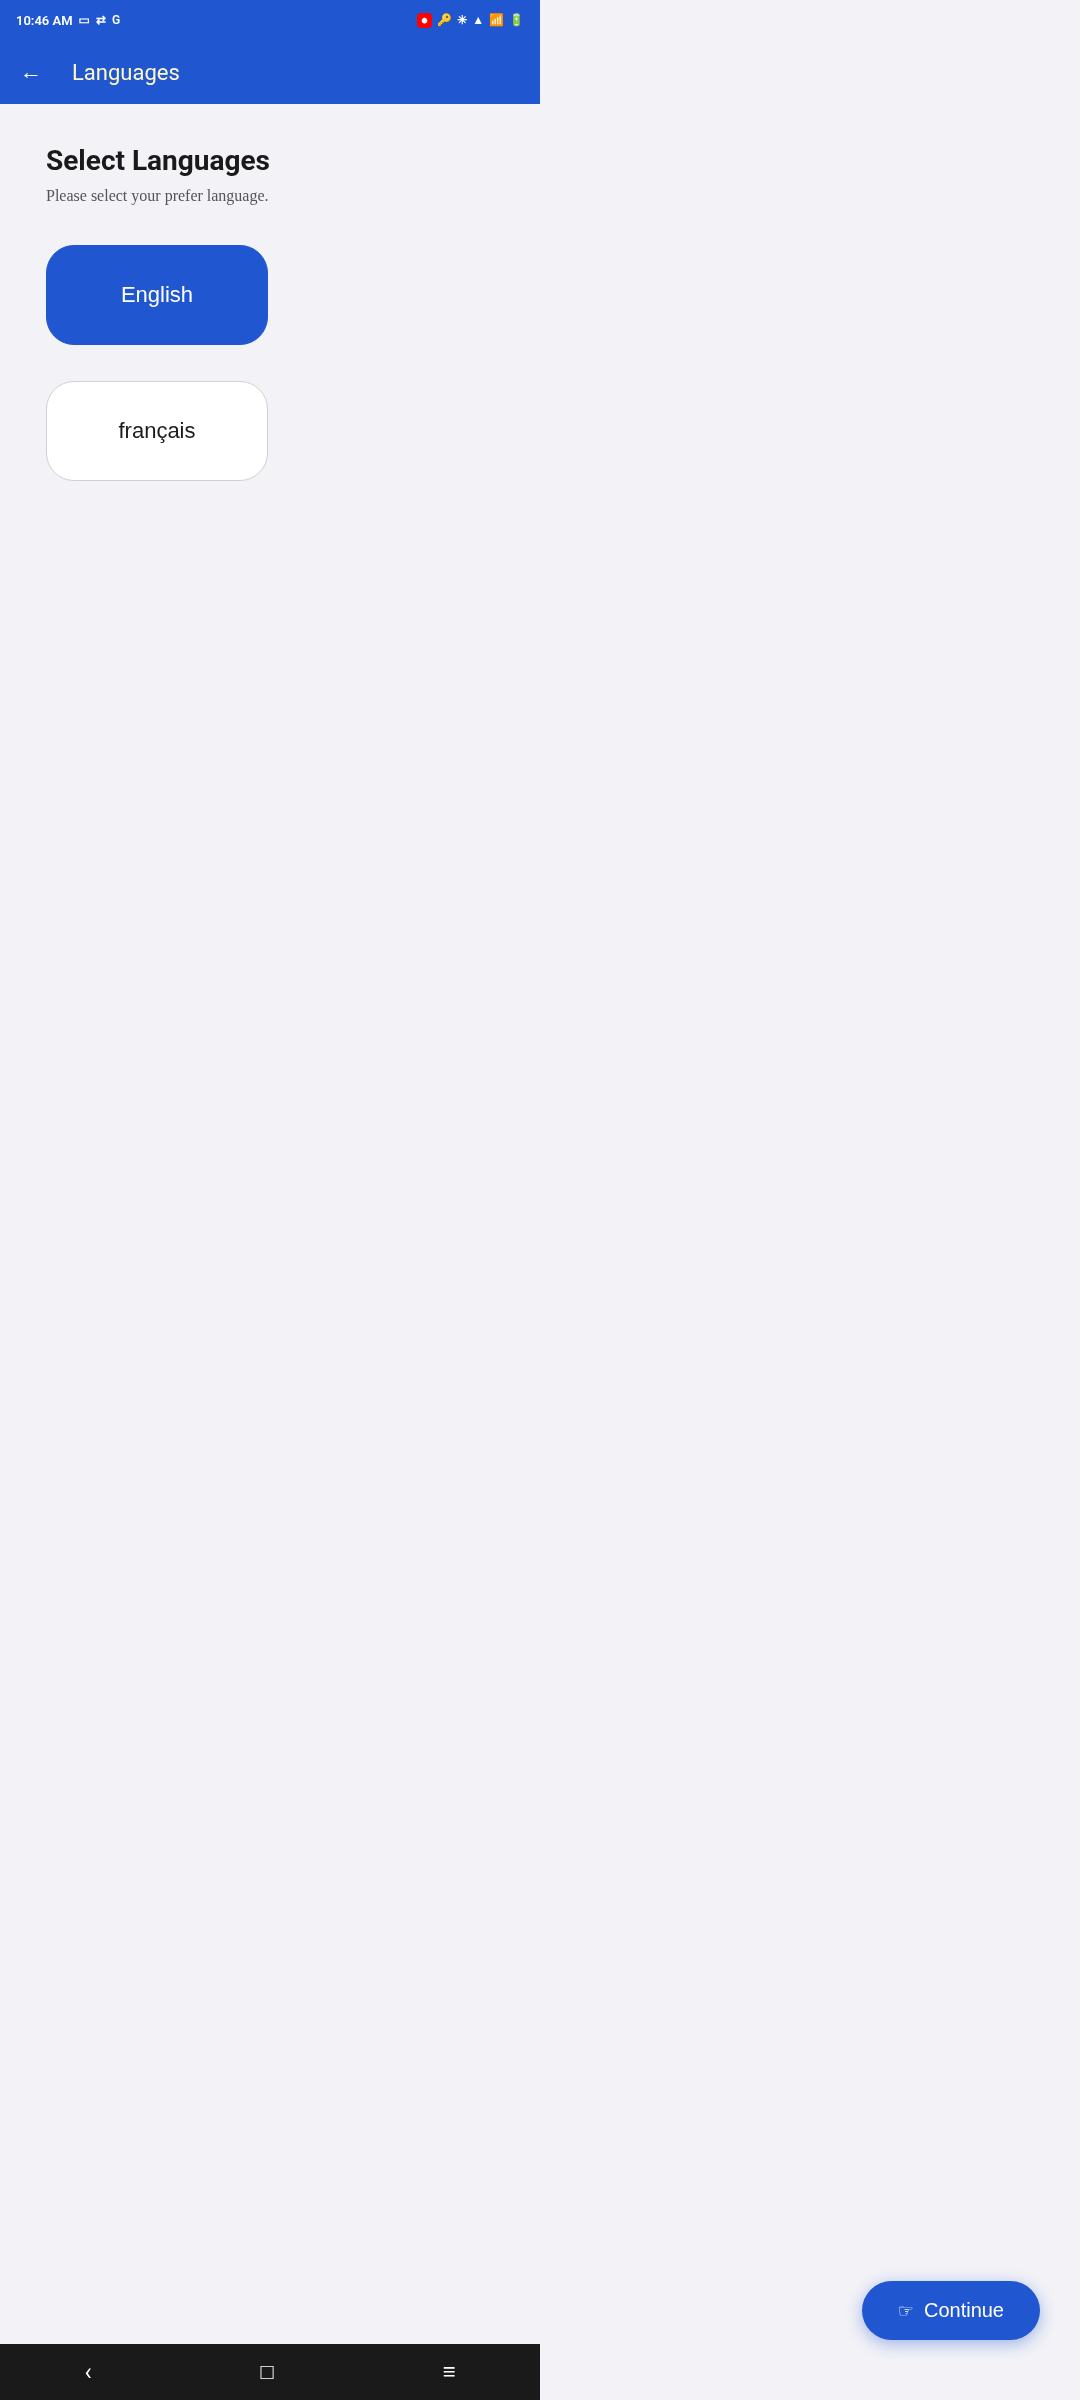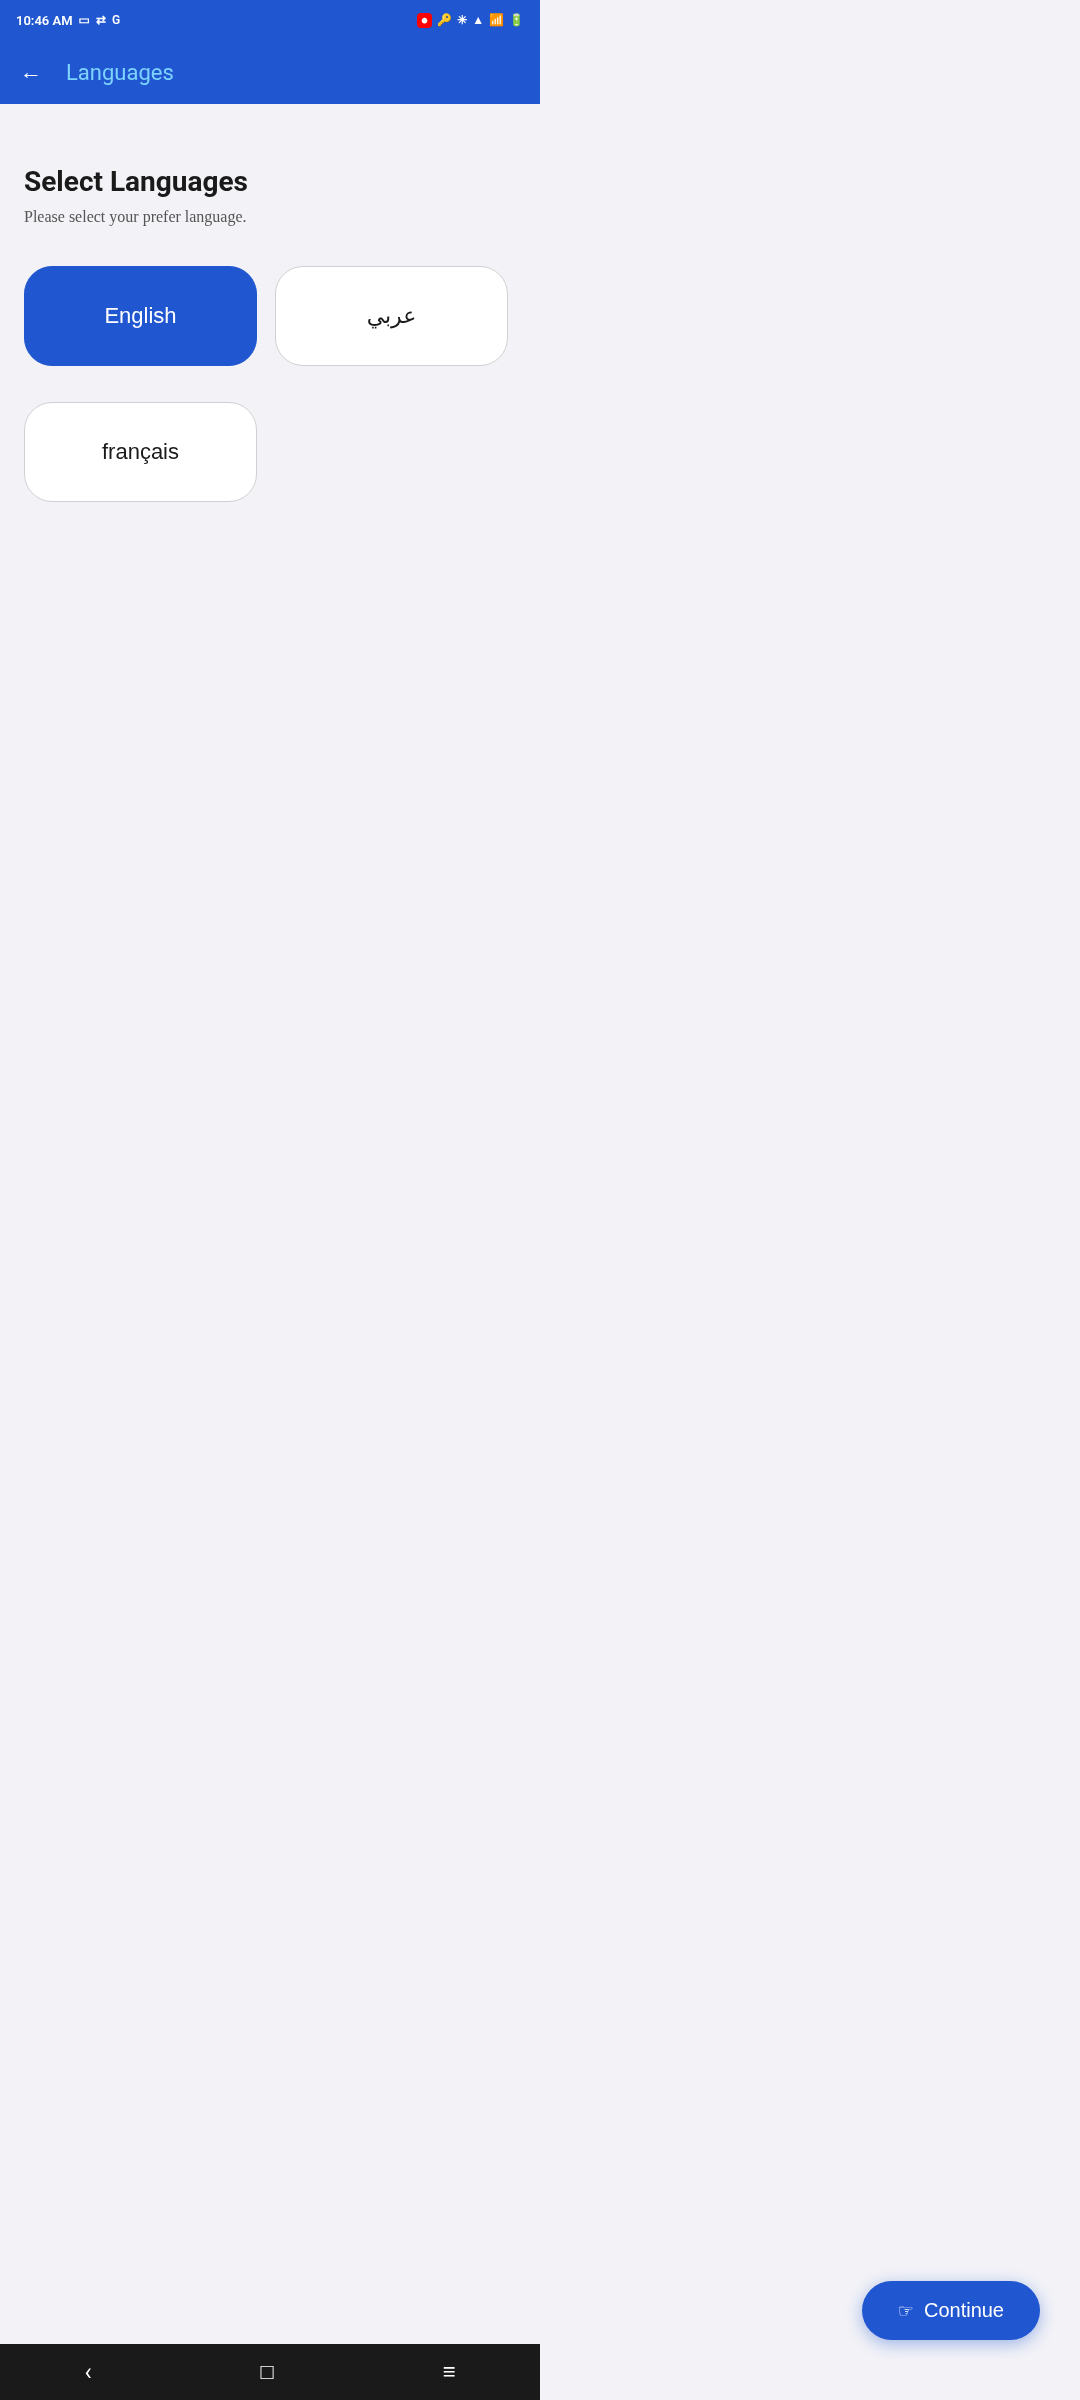--- a/index.html
+++ b/index.html
@@ -60,29 +60,29 @@
 
     .back-arrow {
       font-size: 22px;
       cursor: pointer;
       color: white;
     }
 
     .app-bar-title {
       font-size: 22px;
       font-weight: 400;
-      color: #7dd3fc;
+      color: #fef9c3;
+      margin-left: 6px;
     }
 
     
     .main-content {
       flex: 1;
-      padding: 40px 32px 120px 24px;
+      padding: 40px 32px 120px 46px;
       background: #f2f2f7;
-      margin-top: 21px;
     }
 
     .page-title {
       font-size: 28px;
       font-weight: 700;
       color: #1a1a1a;
       margin-bottom: 10px;
     }
 
     .page-subtitle {
@@ -203,23 +203,20 @@
 </div>
 
 <div class="main-content">
   <h1 class="page-title">Select Languages</h1>
   <p class="page-subtitle">Please select your prefer language.</p>
 
   <div class="language-grid">
     <button class="lang-btn selected">
       <span>English</span>
     </button>
-    <button class="lang-btn">
-      <span>عربي</span>
-    </button>
   </div>
 
   <div class="language-grid">
   </div>
 
   <div class="lang-btn-single">
     <button class="lang-btn">
       <span>français</span>
     </button>
   </div>

